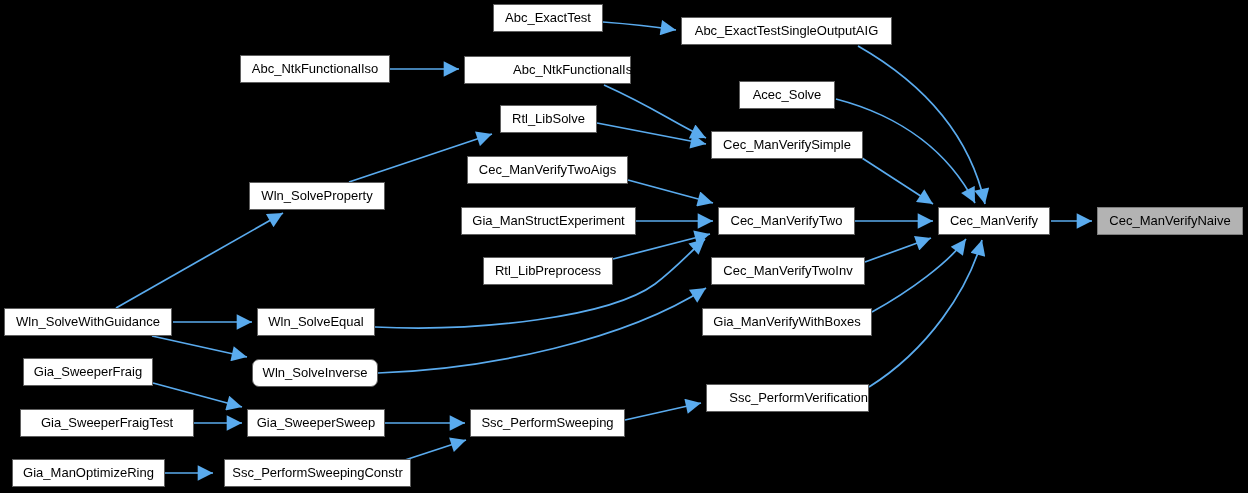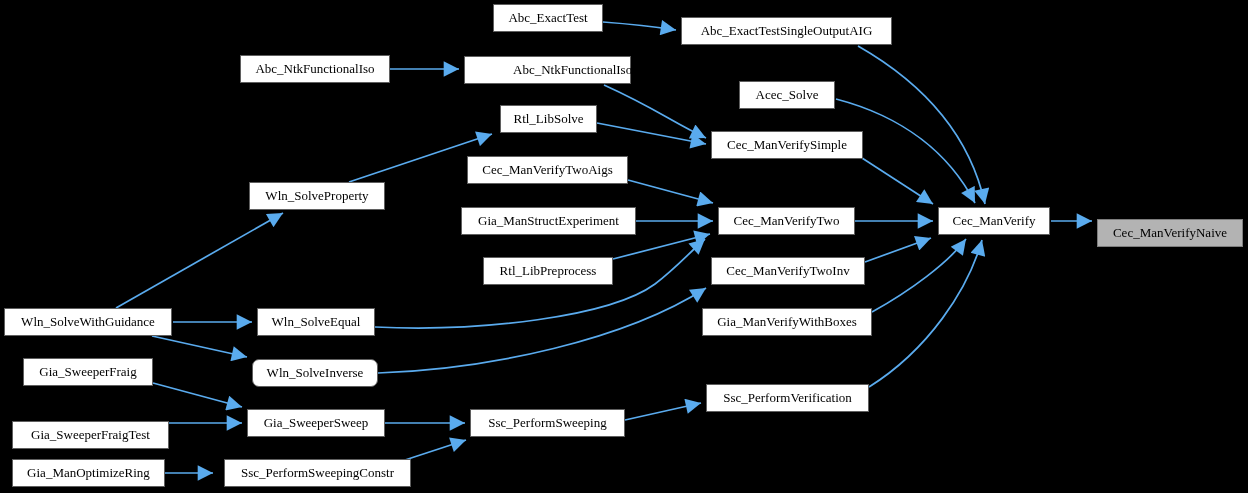--- a/index.html
+++ b/index.html
@@ -11,21 +11,21 @@
     --hl-border: #7d7d7d;
     --text: #000000;
   }
   * { box-sizing: border-box; }
   html, body { margin: 0; padding: 0; background: var(--bg); }
   .canvas {
     position: relative;
     width: 1248px;
     height: 493px;
     background: var(--bg);
-    font-family: Liberation Serif, serif;
+    font-family: Liberation Sans, sans-serif;
     overflow: hidden;
   }
   svg.edges {
     position: absolute;
     left: 0; top: 0;
     width: 1248px; height: 493px;
   }
   svg.edges path.edge {
     fill: none;
     stroke: var(--edge);
@@ -40,21 +40,20 @@
     font-size: 13px;
     line-height: 25px;
     text-align: center;
     white-space: nowrap;
     cursor: pointer;
   }
   .node.highlight {
     background: var(--hl-fill);
     border-color: var(--hl-border);
     cursor: default;
-    margin-top: 12px;
   }
 </style>
 </head>
 <body>
 
 <div class="canvas">
 
   <svg class="edges" viewBox="0 0 1248 493">
     <defs>
       <marker id="arrow" viewBox="0 0 10 10" refX="10" refY="5" markerWidth="10" markerHeight="9" orient="auto-start-reverse">
@@ -103,20 +102,20 @@
   <div class="node" style="left:718px; top:207px; width:137px;">Cec_ManVerifyTwo</div>
   <div class="node" style="left:938px; top:207px; width:112px;">Cec_ManVerify</div>
   <div class="node highlight" style="left:1097px; top:207px; width:146px;">Cec_ManVerifyNaive</div>
   <div class="node" style="left:483px; top:257px; width:130px;">Rtl_LibPreprocess</div>
   <div class="node" style="left:711px; top:257px; width:154px;">Cec_ManVerifyTwoInv</div>
   <div class="node" style="left:4px;   top:308px; width:168px;">Wln_SolveWithGuidance</div>
   <div class="node" style="left:257px; top:308px; width:118px;">Wln_SolveEqual</div>
   <div class="node" style="left:702px; top:308px; width:170px;">Gia_ManVerifyWithBoxes</div>
   <div class="node" style="left:23px;  top:358px; width:130px;">Gia_SweeperFraig</div>
   <div class="node" style="left:252px; top:359px; width:126px;border-radius:7px;">Wln_SolveInverse</div>
-  <div class="node" style="left:12px;  top:409px; width:157px;margin-top:12px;">Gia_SweeperFraigTest</div>
+  <div class="node" style="left:20px;  top:409px; width:174px;">Gia_SweeperFraigTest</div>
   <div class="node" style="left:247px; top:409px; width:138px;">Gia_SweeperSweep</div>
   <div class="node" style="left:470px; top:409px; width:155px;">Ssc_PerformSweeping</div>
-  <div class="node" style="left:706px; top:384px; width:163px;">Ssc_PerformVerification</div>
+  <div class="node" style="left:706px; top:384px; width:163px;text-align:right;">Ssc_PerformVerification</div>
   <div class="node" style="left:12px;  top:459px; width:153px;">Gia_ManOptimizeRing</div>
   <div class="node" style="left:224px; top:459px; width:187px;">Ssc_PerformSweepingConstr</div>
 
 </div>
 
 </body></html>

